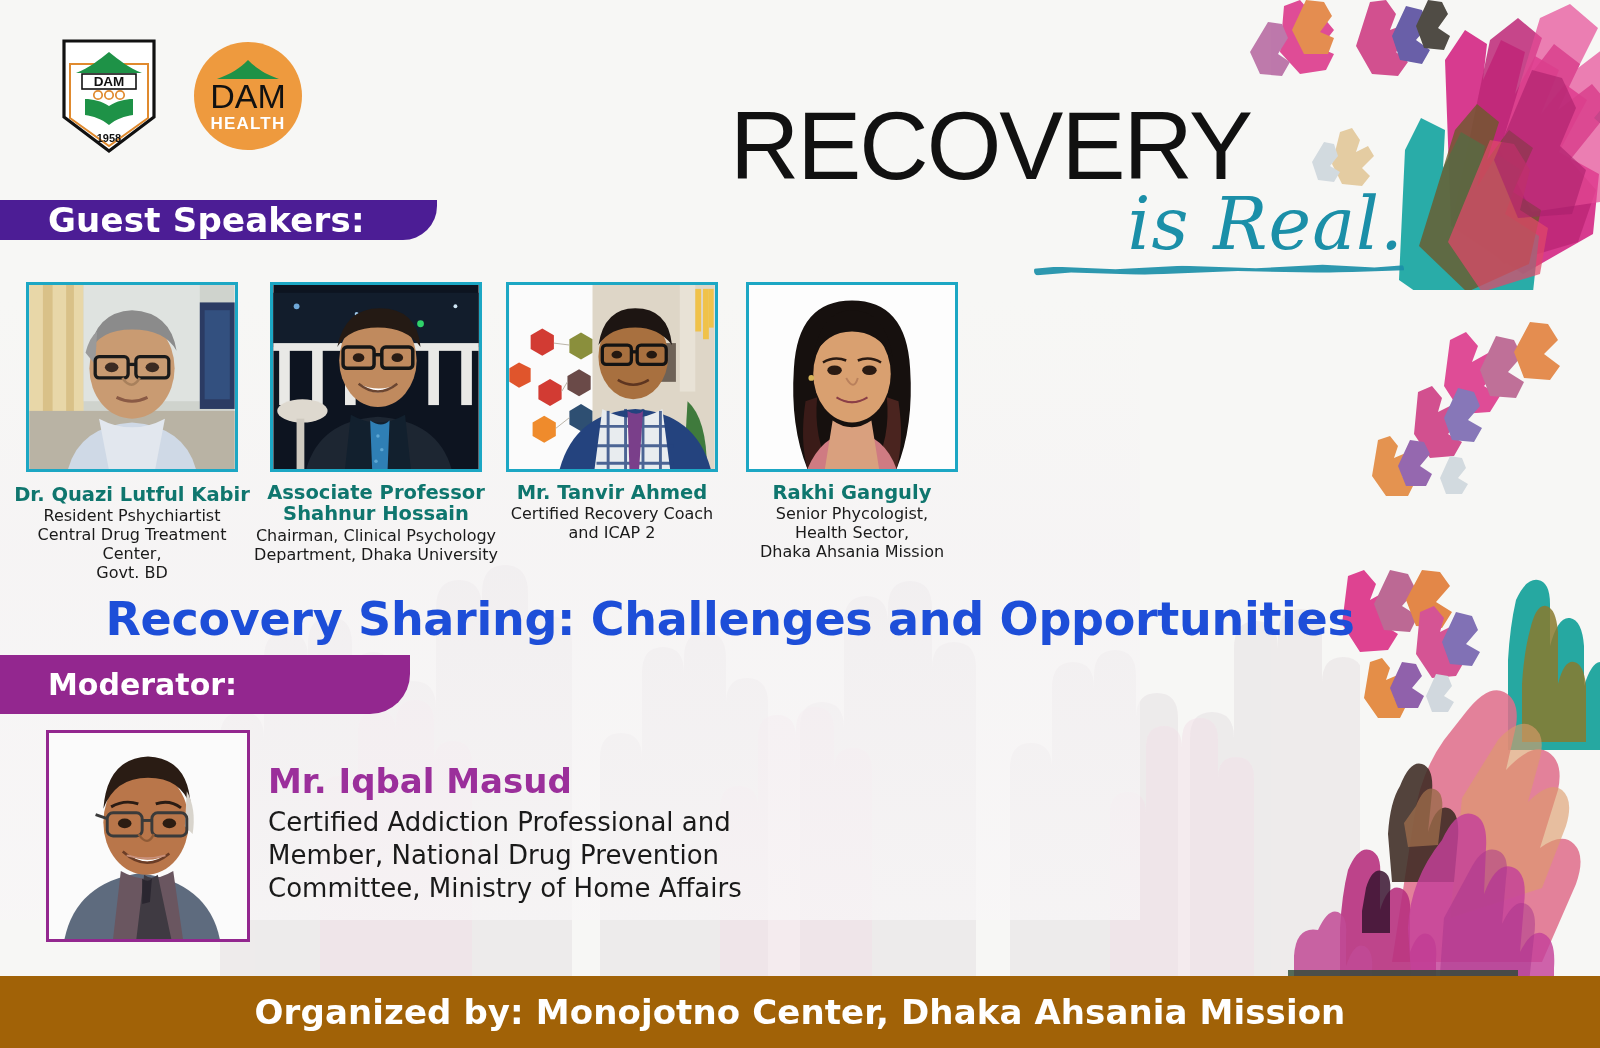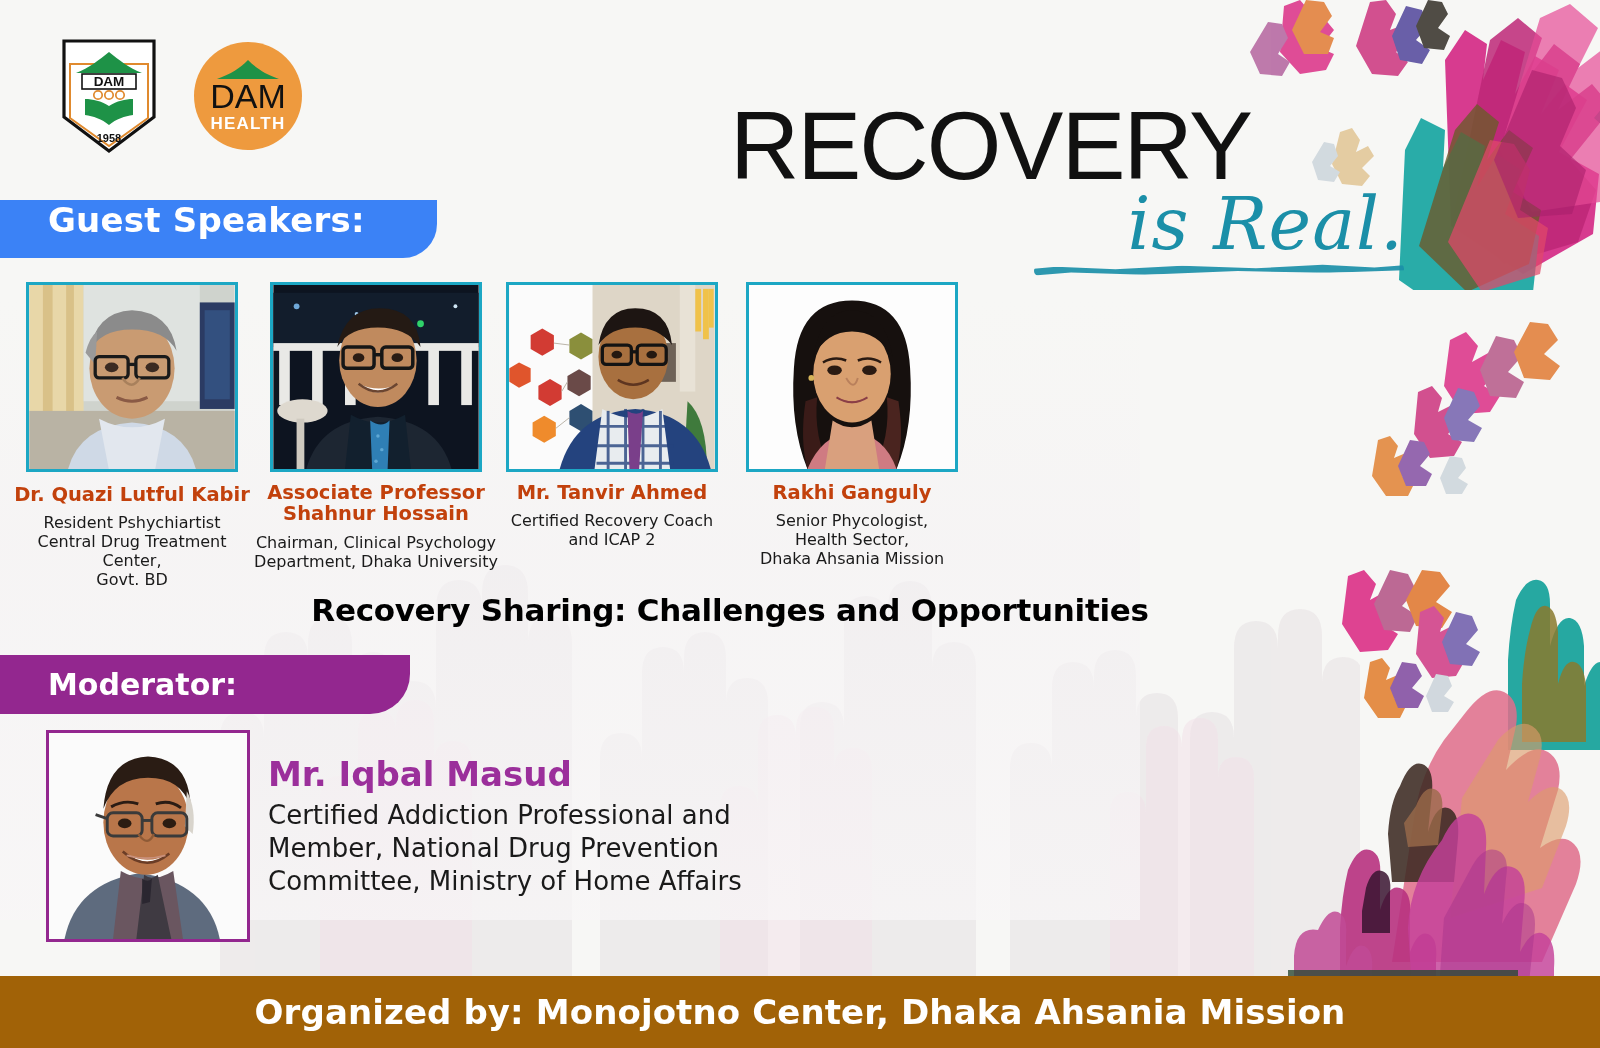--- a/index.html
+++ b/index.html
@@ -66,53 +66,53 @@
   .isreal-underline {
     height: 9px; width: 370px; margin-left: auto; margin-right: 6px; margin-top: 2px;
     background: #1b8fa8; border-radius: 4px 6px 3px 5px;
     transform: rotate(-.6deg);
     opacity: .92;
     clip-path: polygon(0 20%, 6% 0, 22% 35%, 40% 5%, 60% 40%, 78% 10%, 92% 45%, 100% 25%, 100% 80%, 80% 100%, 55% 70%, 30% 100%, 10% 65%, 0 95%);
   }
 
   
   .guest-banner {
-    position: absolute; left: 0; top: 200px; width: 437px; height: 58px;
-    background: #3b82f6; border-radius: 0 0 34px 0;
-    display: flex; 
+    position: absolute; left: 0; top: 200px; width: 437px; height: 40px;
+    background: #4c1d95; border-radius: 0 0 34px 0;
+    display: flex; align-items: center;
   }
   .guest-banner-label {
     color: #fff; font-size: 34px; font-weight: bold;
     margin-left: 48px; letter-spacing: .2px;
   }
 
   
   .speakers { position: absolute; left: 0; top: 282px; width: 970px; }
   .speaker-row { position: relative; height: 196px; }
   .speaker-card { position: absolute; top: 0; }
   .speaker-photo-frame {
     border: 3px solid #1ca7c4; background: #fff;
     width: 212px; height: 190px; overflow: hidden; position: relative;
   }
   .speaker-photo-frame svg { display: block; width: 100%; height: 100%; }
 
   .speaker-meta { position: absolute; text-align: center; }
   .speaker-name {
-    color: #c2410c; font-size: 19.5px; font-weight: bold; line-height: 1.1;
+    color: #0f766e; font-size: 19.5px; font-weight: bold; line-height: 1.1;
   }
   .speaker-role {
-    color: #1a1a1a; font-size: 16px; line-height: 1.17; margin-top: 9px;
+    color: #1a1a1a; font-size: 16px; line-height: 1.17; margin-top: 2px;
     white-space: pre-line;
   }
 
   
   .main-title {
     position: absolute; left: 0; top: 592px; width: 1460px;
     text-align: center;
-    font-size: 31px; font-weight: bold; color: #000000;
+    font-size: 46px; font-weight: bold; color: #1d4ed8;
     letter-spacing: -.3px;
   }
 
   
   .moderator-banner {
     position: absolute; left: 0; top: 655px; width: 410px; height: 59px;
     background: #93278f; border-radius: 0 0 40px 0;
     display: flex; align-items: center;
   }
   .moderator-banner-label {
@@ -121,21 +121,21 @@
 
   .moderator-photo-frame {
     position: absolute; left: 46px; top: 730px;
     width: 204px; height: 212px;
     border: 3px solid #93278f; background: #fff; overflow: hidden;
   }
   .moderator-photo-frame svg { display: block; width: 100%; height: 100%; }
 
   .moderator-info { position: absolute; left: 268px; top: 755px; width: 620px; }
   .moderator-name {
-    font-size: 34px; font-weight: bold; color: #9b2f9b; line-height: 1.15;
+    font-size: 34px; font-weight: bold; color: #9b2f9b; line-height: 1.15; margin-top: 7px;
   }
   .moderator-role {
     font-size: 26px; color: #1a1a1a; line-height: 1.27; margin-top: 5px;
     white-space: pre-line;
   }
 
   
   .organizer-bar {
     position: absolute; left: 0; bottom: 0; width: 1600px; height: 72px;
     background: #a16207; display: flex; align-items: center; justify-content: center;

